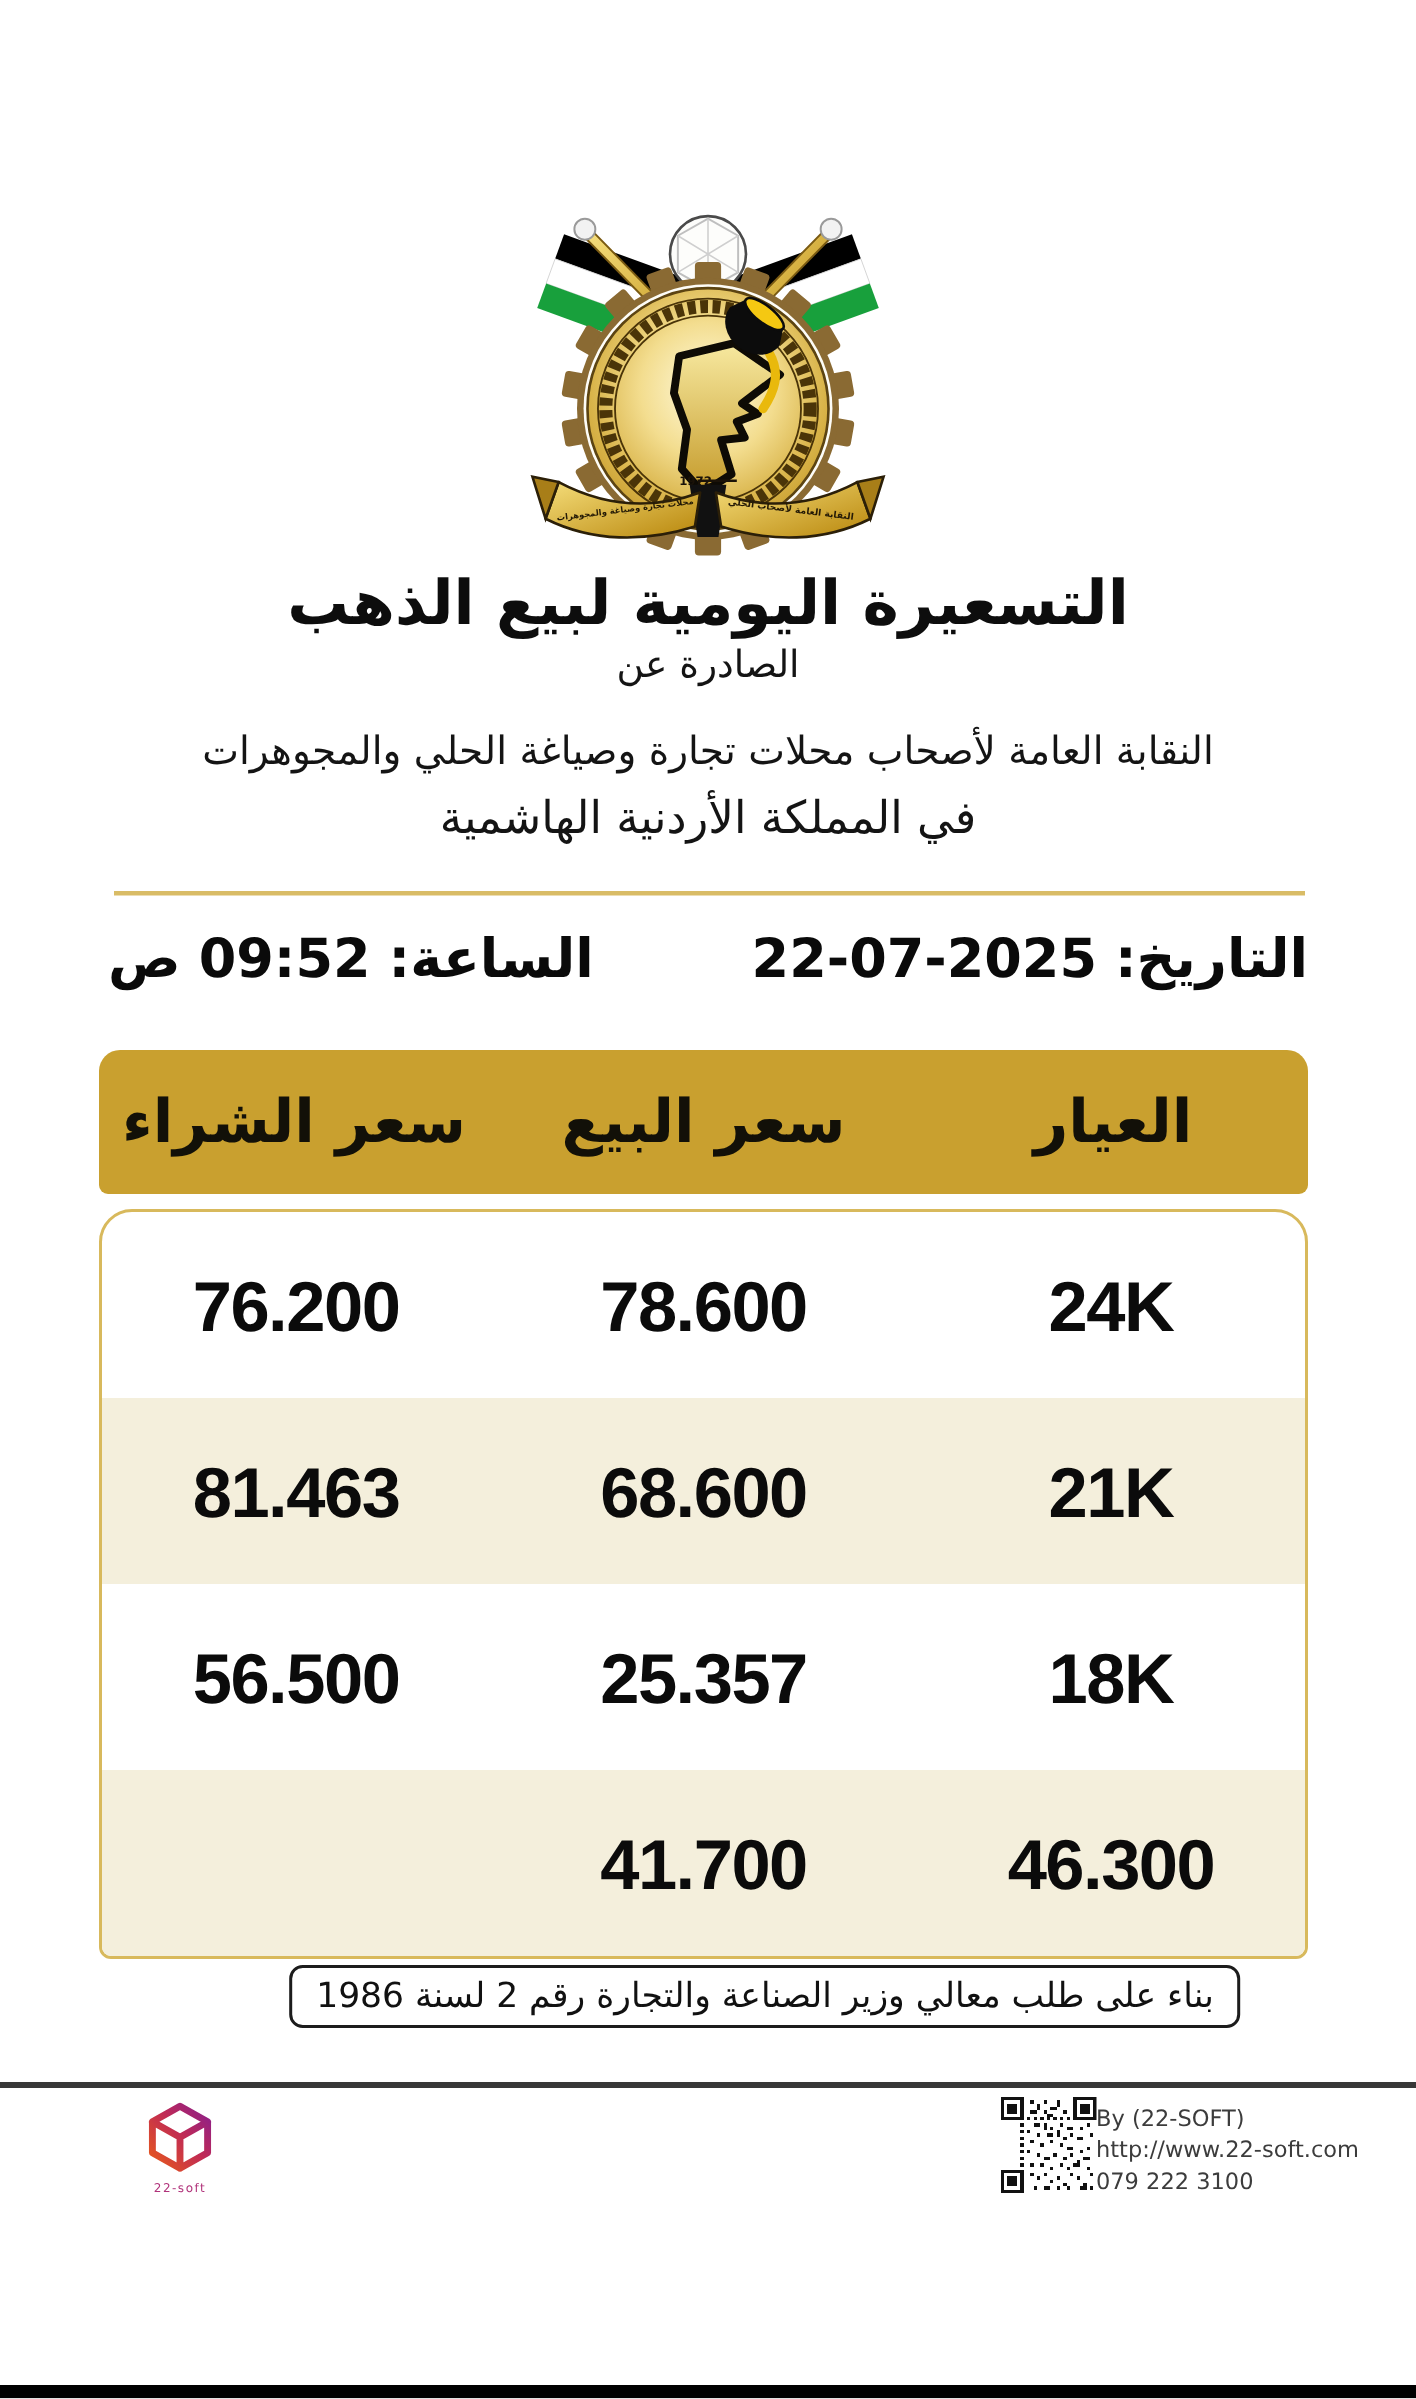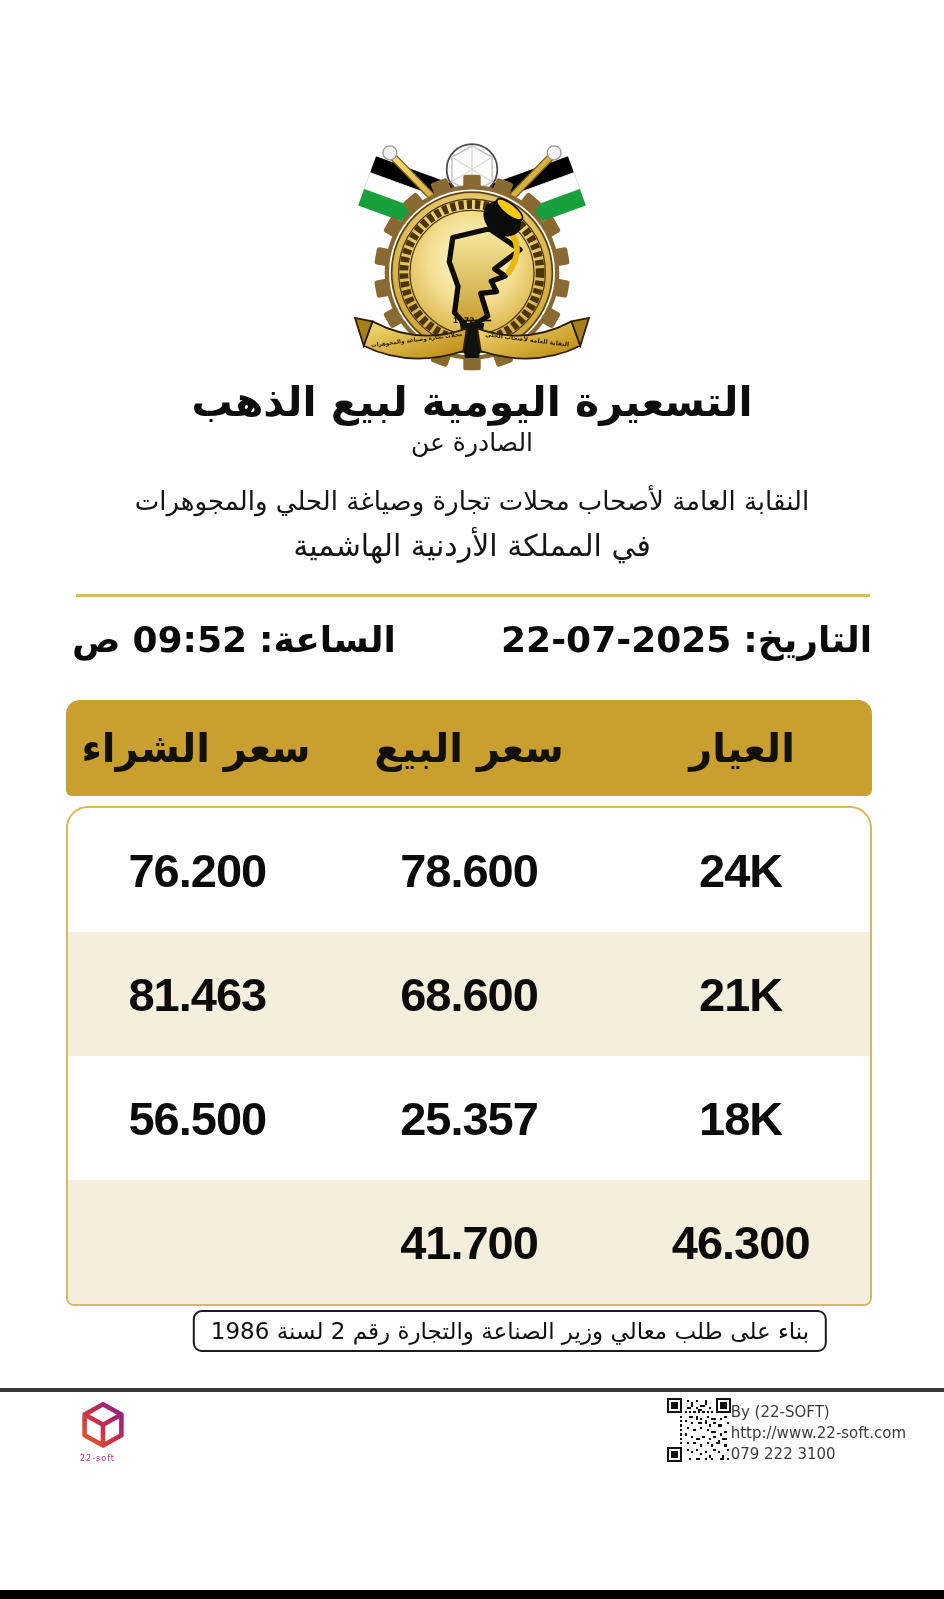--- a/index.html
+++ b/index.html
@@ -50,21 +50,21 @@
   .trow.alt { background:#f4efdc; }
   .cell { direction:ltr; }
   
   .note-box {
     position:absolute; top:1310px; left:50%; transform:translateX(-50%);
     border:2px solid #1c1c1c; border-radius:9px; padding:6px 16px;
     font-size:23px; color:#111; direction:rtl; white-space:nowrap;margin-left:38px;
   }
   
   .footer-line { position:absolute; top:1388px; left:0; width:100%; height:4px; background:#383838; }
-  .footer-left { position:absolute; top:1400px; left:80px; width:80px; }
+  .footer-left { position:absolute; top:1400px; left:80px; width:80px; text-align:center; }
   .footer-left svg { width:46px; height:52px; }
   .footer-brand { font-size:8px; color:#b0327a; letter-spacing:1px; margin-top:-2px; }
   .footer-right { position:absolute; top:1398px; right:38px; display:flex; align-items:flex-start; }
   .qr svg { width:64px; height:64px; }
   .soft-text { font-size:15px; color:#3c3c3c; line-height:1.4; padding-top:4px; }
   .bottom-bar { position:absolute; left:0; bottom:0; width:100%; height:9px; background:#000; }
 </style>
 </head>
 <body>
 

